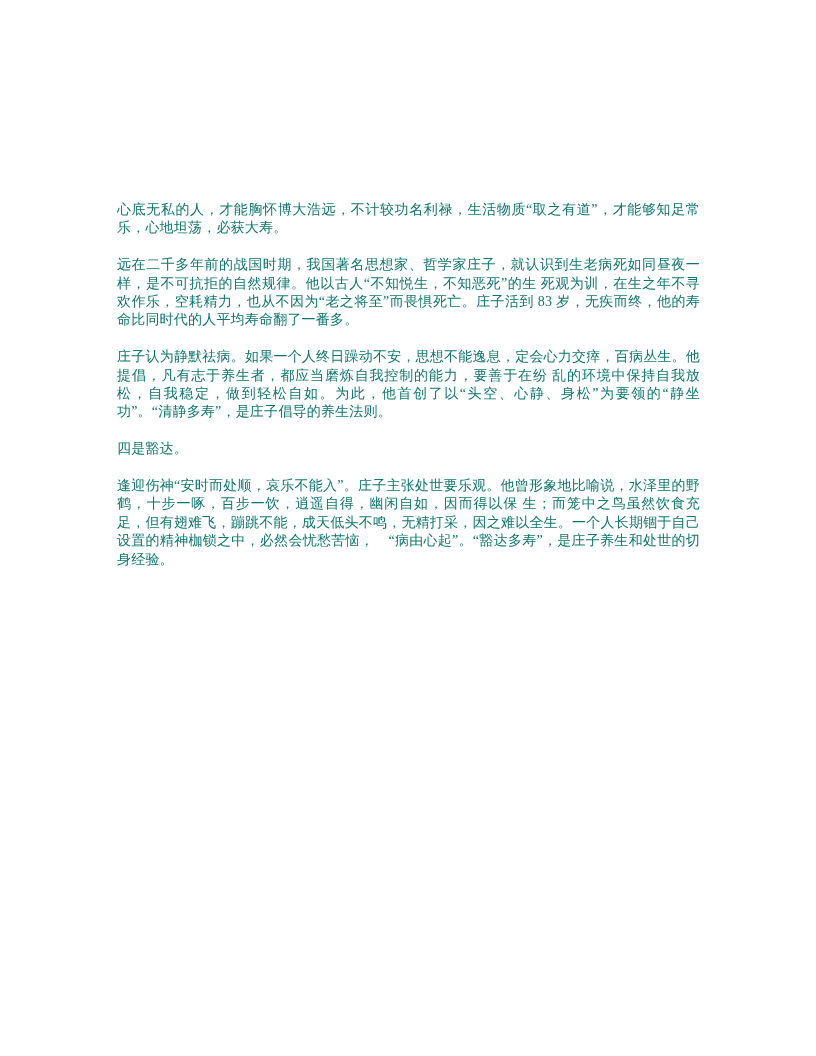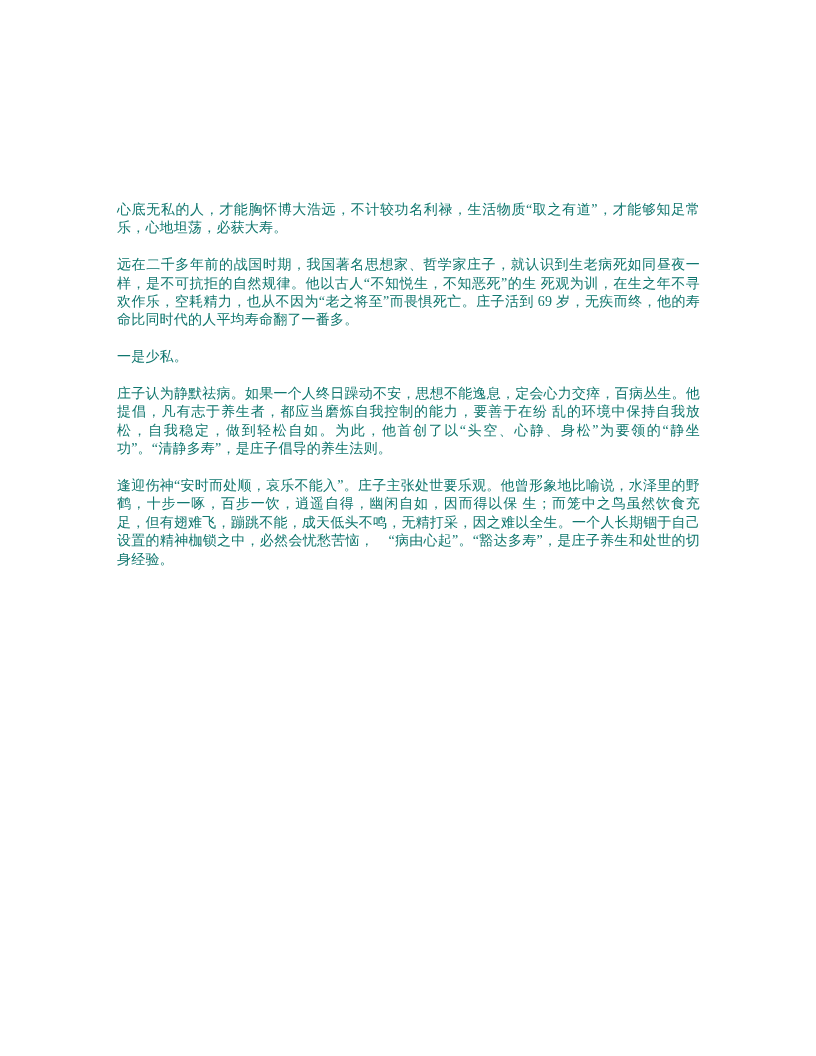--- a/index.html
+++ b/index.html
@@ -27,17 +27,17 @@
       text-justify: inter-ideograph;
       word-break: break-all;
       letter-spacing: 0.2px;
     }
   </style>
 </head>
 <body>
 
 <div class="page">
   <p class="para">心底无私的人，才能胸怀博大浩远，不计较功名利禄，生活物质“取之有道”，才能够知足常乐，心地坦荡，必获大寿。</p>
-  <p class="para">远在二千多年前的战国时期，我国著名思想家、哲学家庄子，就认识到生老病死如同昼夜一样，是不可抗拒的自然规律。他以古人“不知悦生，不知恶死”的生 死观为训，在生之年不寻欢作乐，空耗精力，也从不因为“老之将至”而畏惧死亡。庄子活到 69 岁，无疾而终，他的寿命比同时代的人平均寿命翻了一番多。</p>
-  <p class="para">一是少私。</p>
+  <p class="para">远在二千多年前的战国时期，我国著名思想家、哲学家庄子，就认识到生老病死如同昼夜一样，是不可抗拒的自然规律。他以古人“不知悦生，不知恶死”的生 死观为训，在生之年不寻欢作乐，空耗精力，也从不因为“老之将至”而畏惧死亡。庄子活到 83 岁，无疾而终，他的寿命比同时代的人平均寿命翻了一番多。</p>
   <p class="para">庄子认为静默祛病。如果一个人终日躁动不安，思想不能逸息，定会心力交瘁，百病丛生。他提倡，凡有志于养生者，都应当磨炼自我控制的能力，要善于在纷 乱的环境中保持自我放松，自我稳定，做到轻松自如。为此，他首创了以“头空、心静、身松”为要领的“静坐功”。“清静多寿”，是庄子倡导的养生法则。</p>
+  <p class="para">四是豁达。</p>
   <p class="para">逢迎伤神“安时而处顺，哀乐不能入”。庄子主张处世要乐观。他曾形象地比喻说，水泽里的野鹤，十步一啄，百步一饮，逍遥自得，幽闲自如，因而得以保 生；而笼中之鸟虽然饮食充足，但有翅难飞，蹦跳不能，成天低头不鸣，无精打采，因之难以全生。一个人长期锢于自己设置的精神枷锁之中，必然会忧愁苦恼，　“病由心起”。“豁达多寿”，是庄子养生和处世的切身经验。</p>
 </div>
 
 </body></html>

